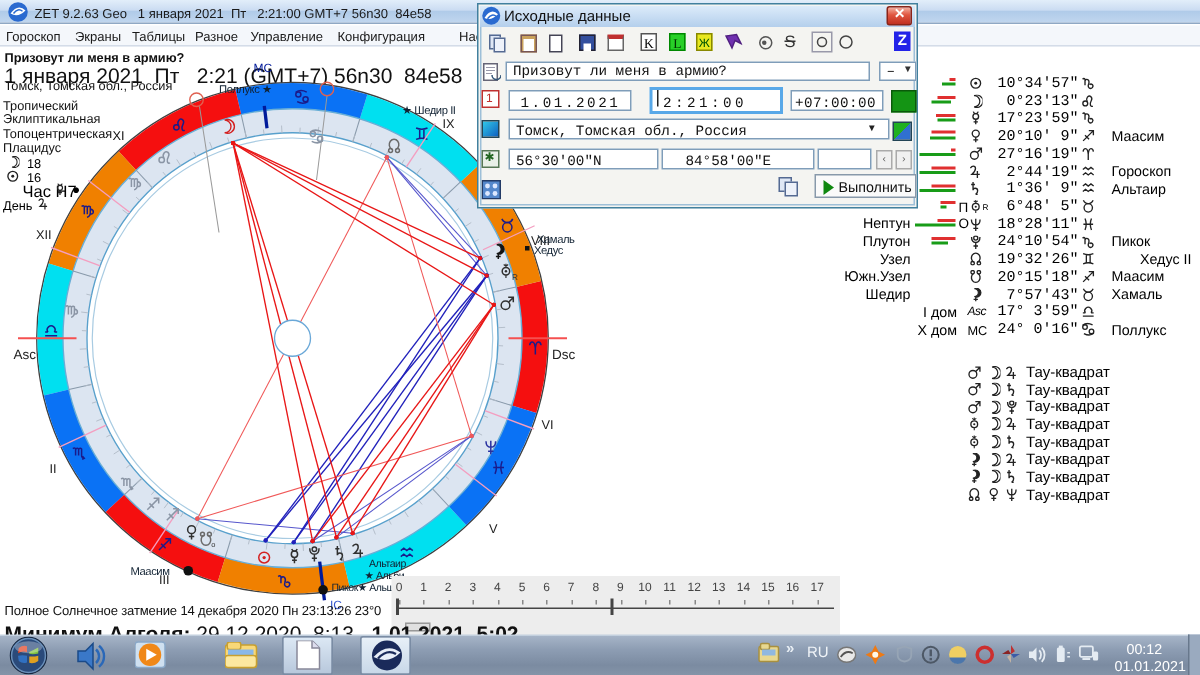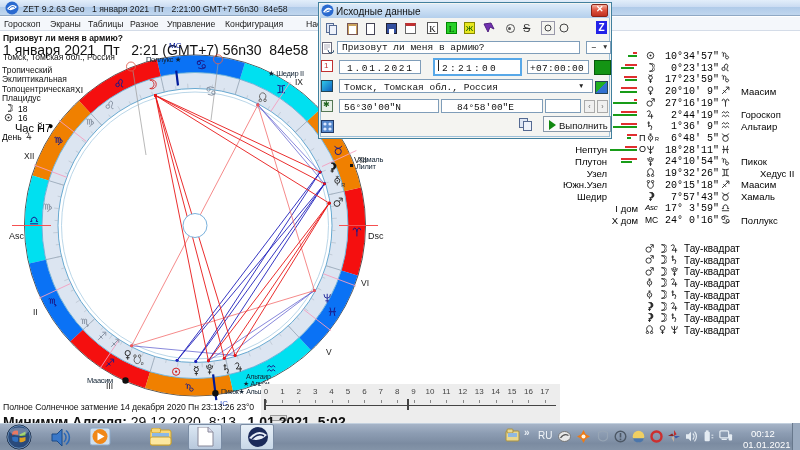--- a/index.html
+++ b/index.html
@@ -304,21 +304,21 @@
 <div class="txt" style="left:33px;top:307px;font-size:8.5px;color:#222">II</div>
 <div class="txt" style="left:106px;top:381px;font-size:8.5px;color:#222">III</div>
 <div class="txt" style="left:9px;top:231px;font-size:9px;color:#222">Asc</div>
 <div class="txt" style="left:368px;top:231px;font-size:9px;color:#222">Dsc</div>
 <div class="txt" style="left:169px;top:41px;font-size:8px;color:#001a9a">МС</div>
 <div class="txt" style="left:220px;top:399px;font-size:8px;color:#3355cc">IC</div>
 <div class="abs" style="left:350px;top:164px;width:3px;height:3px;background:#111"></div>
 <div class="txt" style="left:146px;top:55px;font-size:7.5px;color:#123;letter-spacing:-0.3px">Поллукс ★</div>
 <div class="txt" style="left:268px;top:69px;font-size:7.5px;color:#123;letter-spacing:-0.3px">★ Шедир II</div>
 <div class="txt" style="left:358px;top:155px;font-size:7.5px;color:#123;letter-spacing:-0.3px">Хамаль</div>
-<div class="txt" style="left:356px;top:162px;font-size:7.5px;color:#123;letter-spacing:-0.3px">Лилит</div>
+<div class="txt" style="left:356px;top:162px;font-size:7.5px;color:#123;letter-spacing:-0.3px">Хедус</div>
 <div class="txt" style="left:87px;top:376px;font-size:7.5px;color:#123;letter-spacing:-0.3px">Маасим</div>
 <div class="txt" style="left:246px;top:373px;font-size:7px;color:#123;letter-spacing:-0.3px">Альтаир</div>
 <div class="txt" style="left:243px;top:380px;font-size:7px;color:#123;letter-spacing:-0.3px">★ Альби</div>
 <div class="txt" style="left:221px;top:388px;font-size:7px;color:#123;letter-spacing:-0.3px">Пикок★ Альш</div>
 <div class="abs" style="left:261px;top:384px;width:299px;height:44px;background:#ededed"></div>
 <div class="txt" style="left:266.0px;top:387px;font-size:8px;color:#444;transform:translateX(-50%)">0</div>
 <div class="abs" style="left:266.0px;top:400px;width:1px;height:3px;background:#888"></div>
 <div class="txt" style="left:282.4px;top:387px;font-size:8px;color:#444;transform:translateX(-50%)">1</div>
 <div class="abs" style="left:282.4px;top:400px;width:1px;height:3px;background:#888"></div>
 <div class="txt" style="left:298.8px;top:387px;font-size:8px;color:#444;transform:translateX(-50%)">2</div>

